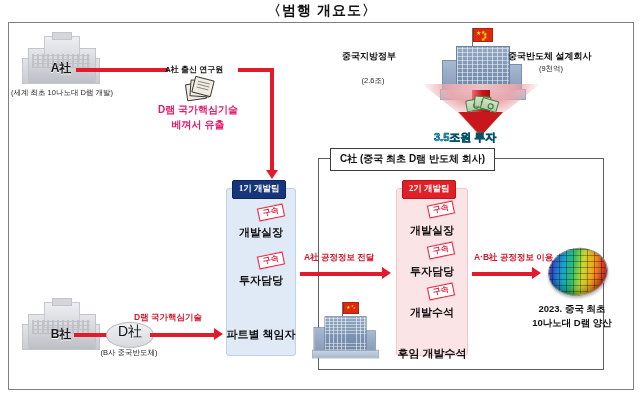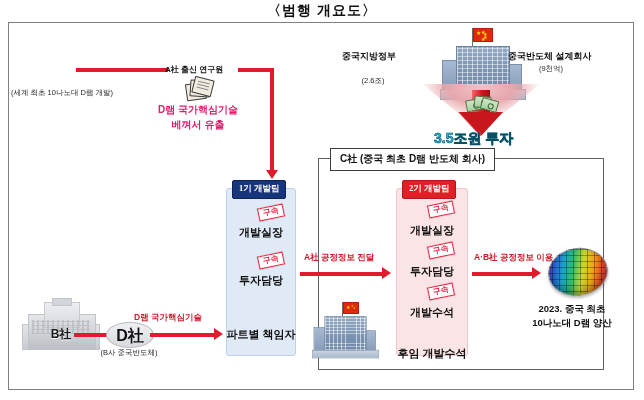--- a/index.html
+++ b/index.html
@@ -191,21 +191,21 @@
   .money b:nth-child(1){left:0;top:4px;transform:rotate(-10deg);}
   .money b:nth-child(2){left:8px;top:1px;transform:rotate(5deg);}
   .money b:nth-child(3){left:15px;top:4px;transform:rotate(16deg);}
   .money b::after{
     content:"";position:absolute;left:50%;top:50%;width:4px;height:4px;
     margin:-2px 0 0 -2px;border:1px solid #3f6a39;border-radius:50%;
   }
 
   .invest{
     position:absolute;white-space:nowrap;
-    font-size:14px;font-weight:bold;
+    font-size:11px;font-weight:bold;
     color:#1fb6e0;
     -webkit-text-stroke:0.6px #0a4f63;
     text-shadow:0 1px 0 #ffffff,0 0 2px #bdf0ff;
   }
 
   
   .cbox{
     position:absolute;left:318px;top:158px;width:286px;height:212px;
     border:1.4px solid #5c5e66;background:#fff;box-sizing:border-box;
   }
@@ -271,33 +271,44 @@
   .leak-text{
     position:absolute;text-align:center;font-size:10px;font-weight:bold;
     color:#e8196a;line-height:15px;white-space:nowrap;
   }
   .cap{position:absolute;font-size:7.5px;color:#1d1d1d;white-space:nowrap;text-align:center;}
 
   .ellipseD{
     position:absolute;width:46px;height:24px;border-radius:50%;
     background:linear-gradient(180deg,#f0f1f3,#d8dade);
     border:1px solid #b9bbc1;
-    display:flex;align-items:flex-end;justify-content:center;
-    font-size:16px;font-weight:bold;color:#111;
+    display:flex;align-items:flex-start;justify-content:center;
+    font-size:14px;font-weight:normal;color:#111;
   }
 </style>
 </head>
 <body>
 
 <div id="stage">
 
   <div class="title">〈범행 개요도〉</div>
 
   <div class="frame"></div>
 
+  <div class="abs" style="left:22px;top:38px;">
+    <div class="bldg">
+      <div class="wingL"></div>
+      <div class="wingR"></div>
+      <div class="base"></div>
+      <div class="tower"></div>
+      <div class="roof"></div>
+      <div class="win" style="left:10px;bottom:16px;width:58px;height:14px;"></div>
+      <div class="tag"><span>A社</span></div>
+    </div>
+  </div>
   <div class="cap" style="left:2px;top:88px;width:120px;">(세계 최초 10나노대 D램 개발)</div>
 
   <div class="hline" style="left:76px;top:68px;width:92px;"></div>
 
   <div class="abs" style="left:186px;top:40px;">
     <div class="person big"></div>
   </div>
   <div class="lbl" style="position:absolute;left:165px;top:64px;">A社 출신 연구원</div>
 
   <div class="hline" style="left:238px;top:68px;width:36px;"></div>

